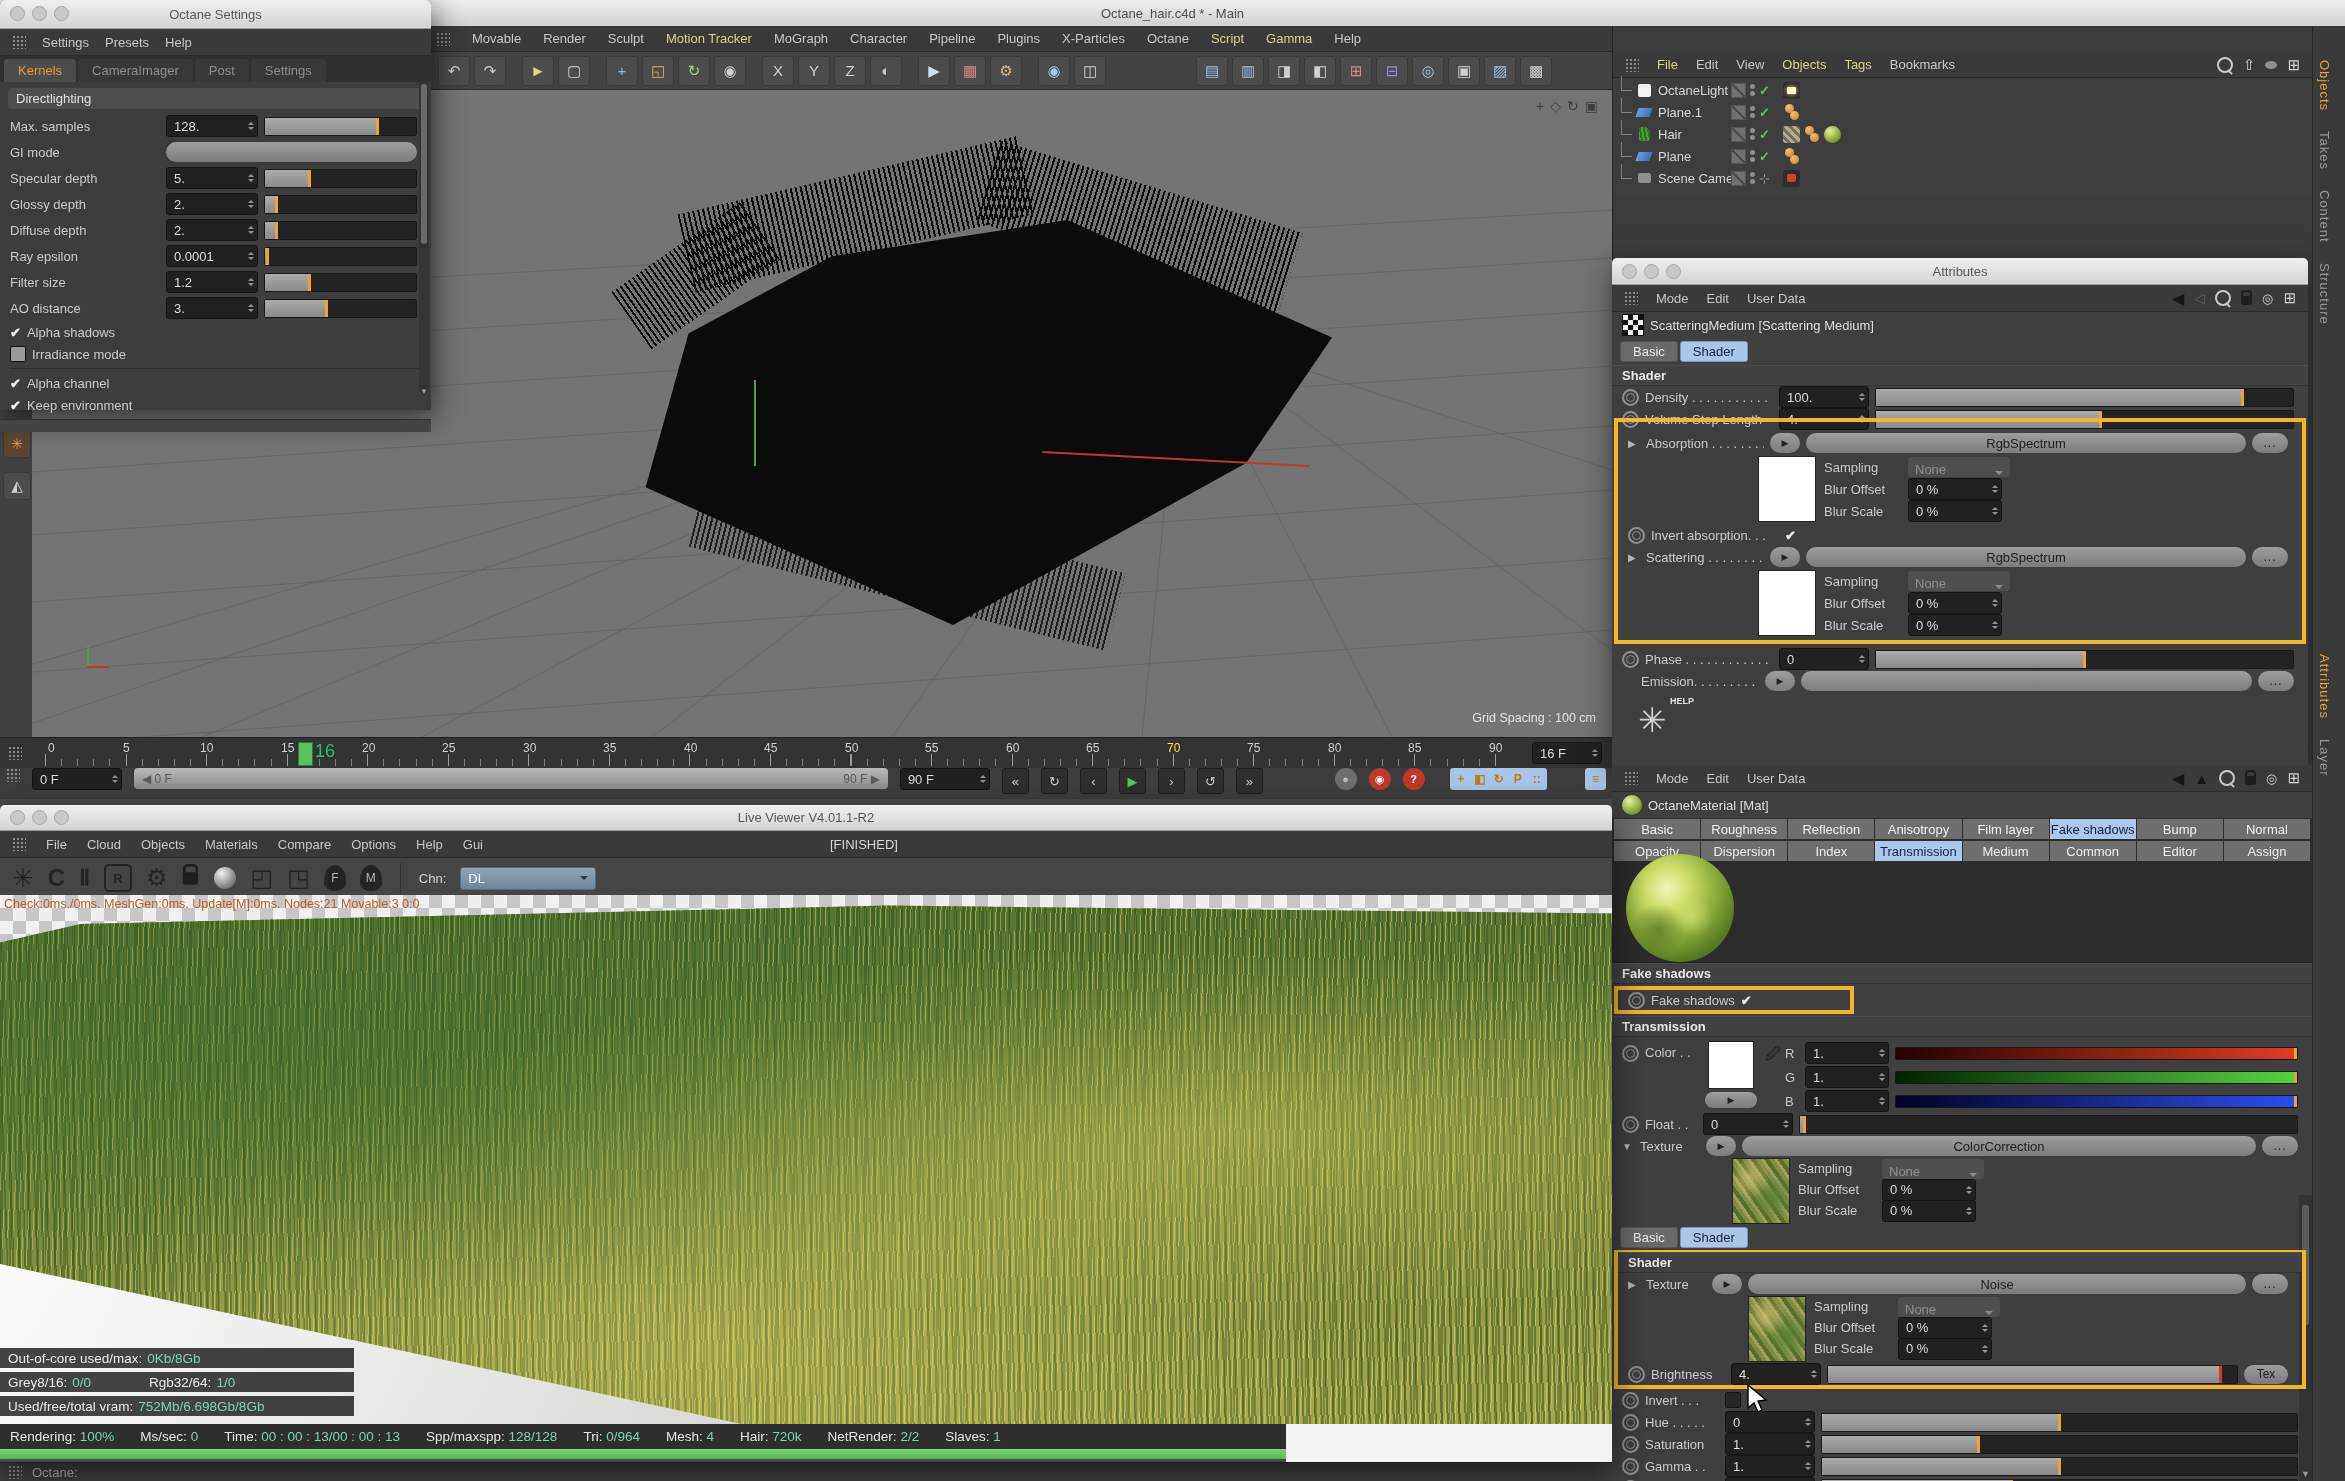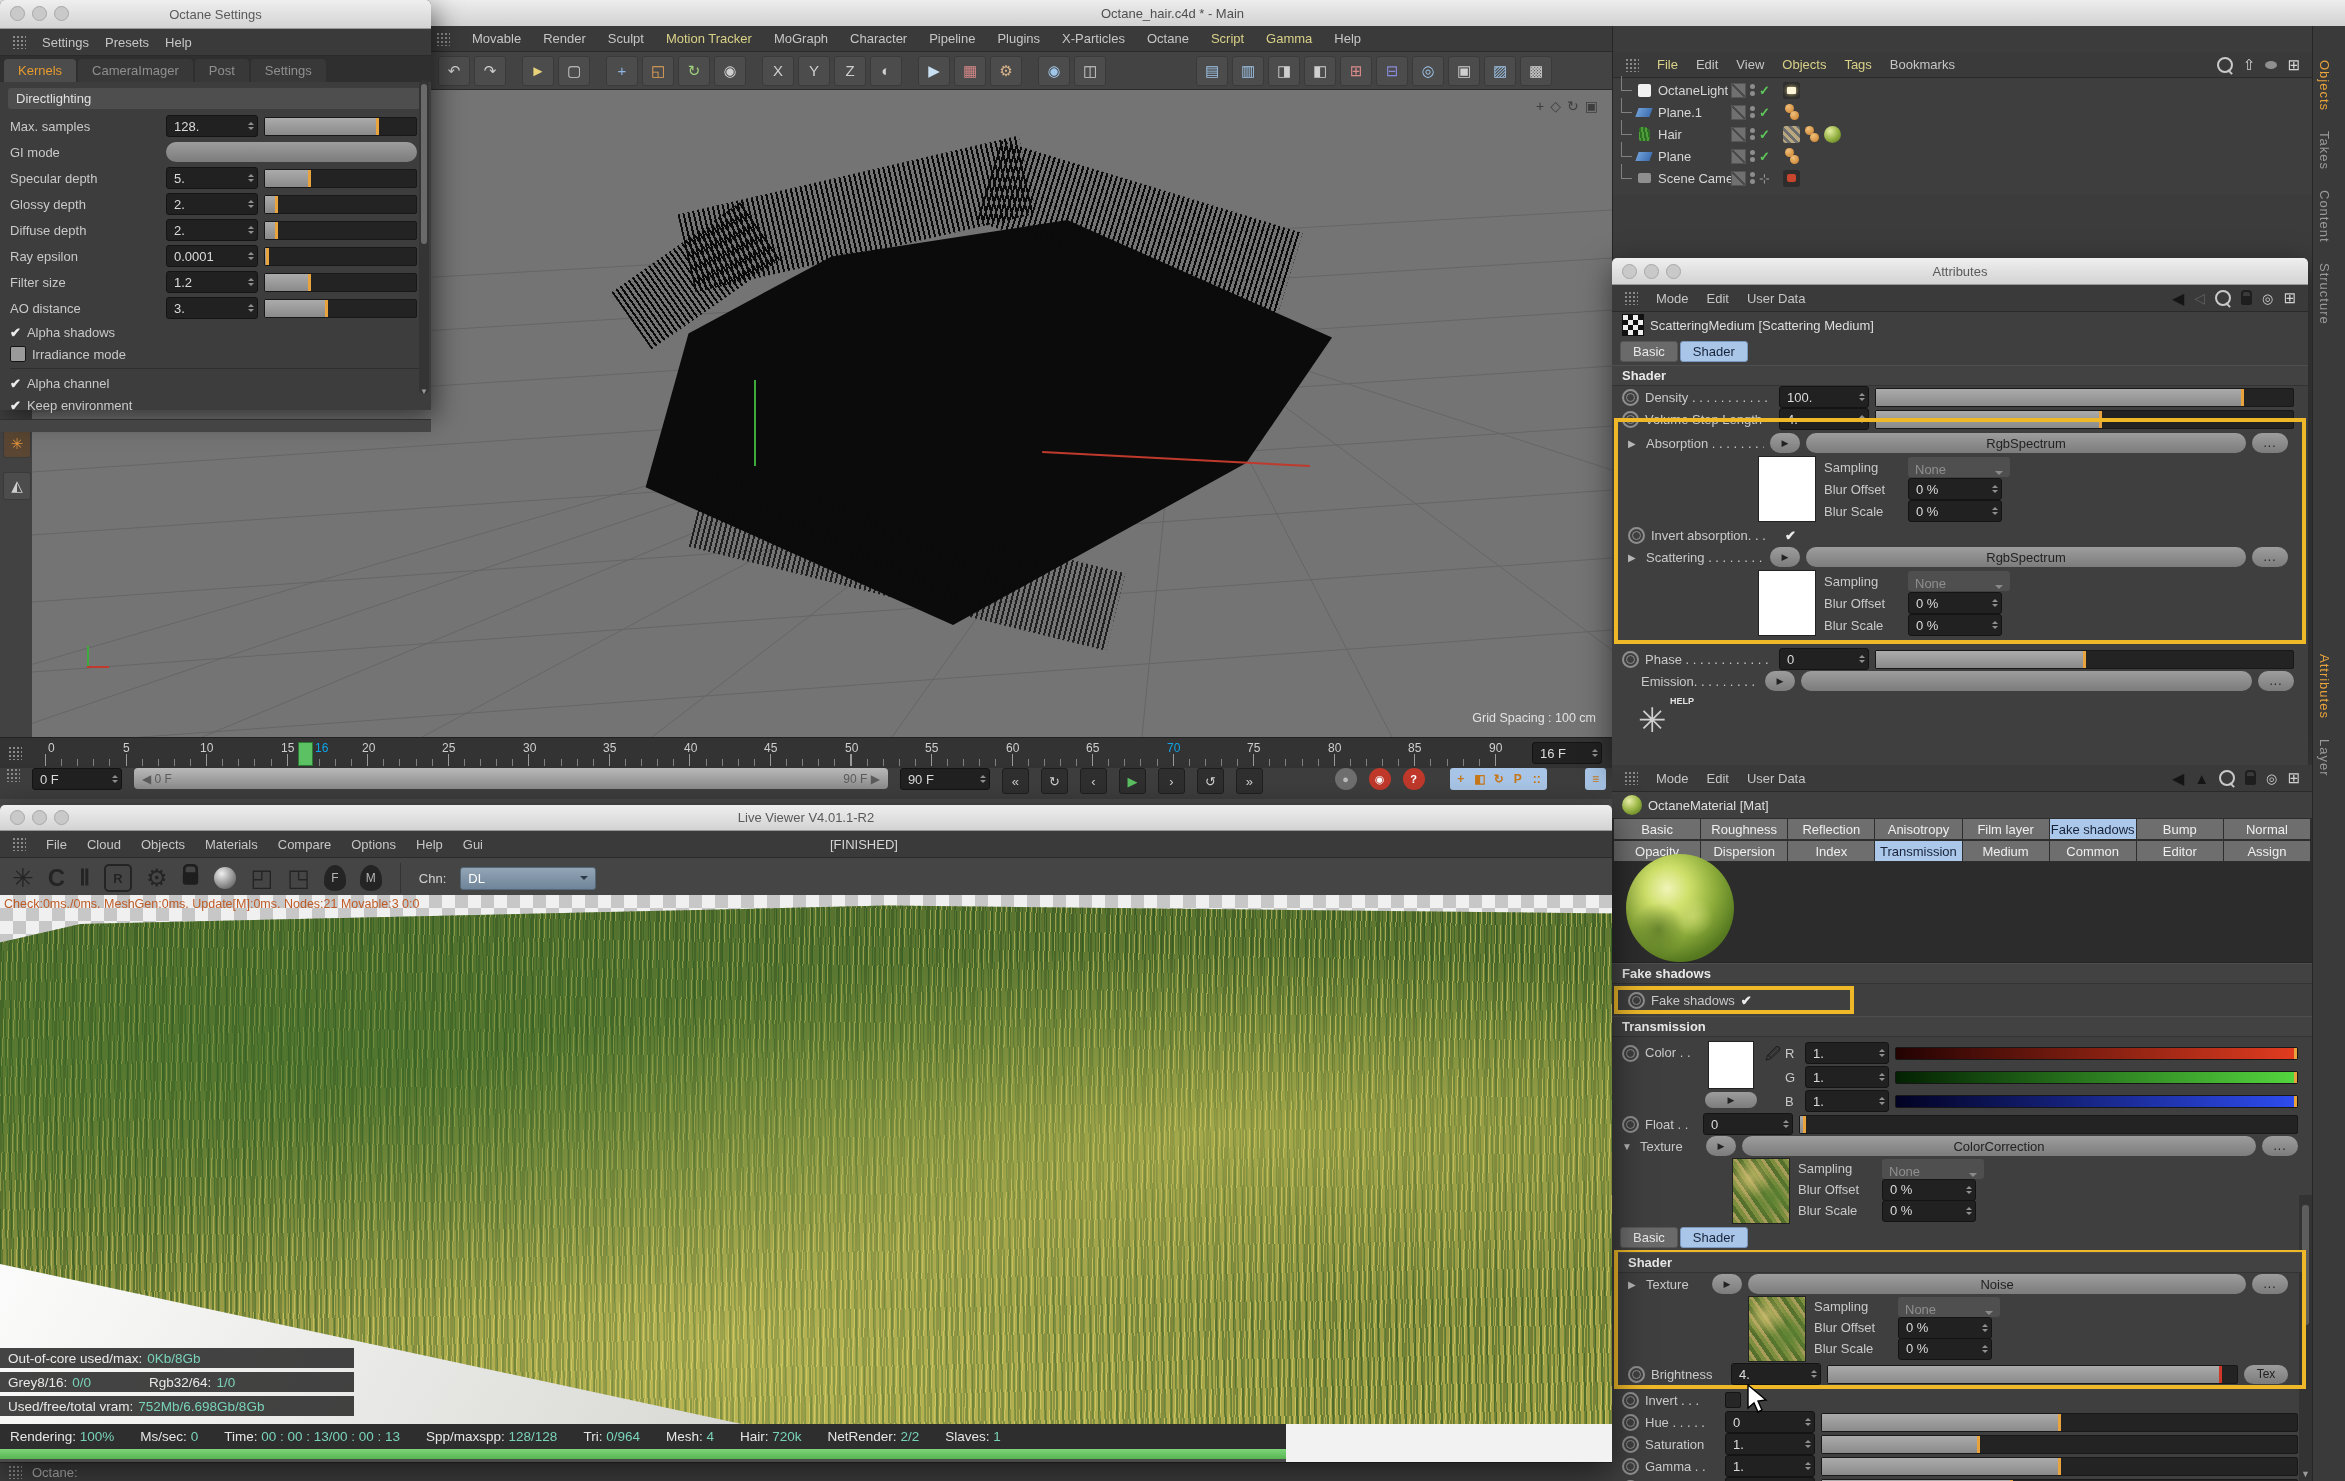--- a/index.html
+++ b/index.html
@@ -256,27 +256,27 @@
       <span style="position:absolute;left:317px;top:3px;color:#cfcfcf;font-size:12px;">20</span>
       <span style="position:absolute;left:397px;top:3px;color:#cfcfcf;font-size:12px;">25</span>
       <span style="position:absolute;left:478px;top:3px;color:#cfcfcf;font-size:12px;">30</span>
       <span style="position:absolute;left:558px;top:3px;color:#cfcfcf;font-size:12px;">35</span>
       <span style="position:absolute;left:639px;top:3px;color:#cfcfcf;font-size:12px;">40</span>
       <span style="position:absolute;left:719px;top:3px;color:#cfcfcf;font-size:12px;">45</span>
       <span style="position:absolute;left:800px;top:3px;color:#cfcfcf;font-size:12px;">50</span>
       <span style="position:absolute;left:880px;top:3px;color:#cfcfcf;font-size:12px;">55</span>
       <span style="position:absolute;left:961px;top:3px;color:#cfcfcf;font-size:12px;">60</span>
       <span style="position:absolute;left:1041px;top:3px;color:#cfcfcf;font-size:12px;">65</span>
-      <span style="position:absolute;left:1122px;top:3px;color:#0ea5e9;font-size:12px;">70</span>
+      <span style="position:absolute;left:1122px;top:3px;color:#fde047;font-size:12px;">70</span>
       <span style="position:absolute;left:1202px;top:3px;color:#cfcfcf;font-size:12px;">75</span>
       <span style="position:absolute;left:1283px;top:3px;color:#cfcfcf;font-size:12px;">80</span>
       <span style="position:absolute;left:1363px;top:3px;color:#cfcfcf;font-size:12px;">85</span>
       <span style="position:absolute;left:1444px;top:3px;color:#cfcfcf;font-size:12px;">90</span>
       <div style="position:absolute;left:253px;top:4px;width:13px;height:22px;background:#5cc162;border:1px solid #2d7a34;"></div>
-      <span style="position:absolute;left:270px;top:3px;color:#0ea5e9;font-size:12px;">16</span>
+      <span style="position:absolute;left:270px;top:3px;color:#22c55e;font-size:18px;">16</span>
     </div>
     <span class="ni" style="position:absolute;right:10px;top:4px;width:58px;">
         <span>16 F</span>
         <span class="st"></span>
       </span>
   </div>
 
   <div style="position:absolute;left:0;top:768px;width:1612px;height:31px;background:#3e3e3e;display:flex;align-items:flex-start;gap:12px;padding:0 6px;box-sizing:border-box;">
     <span class="grip"></span>
     <span class="ni" style="width:78px;">

